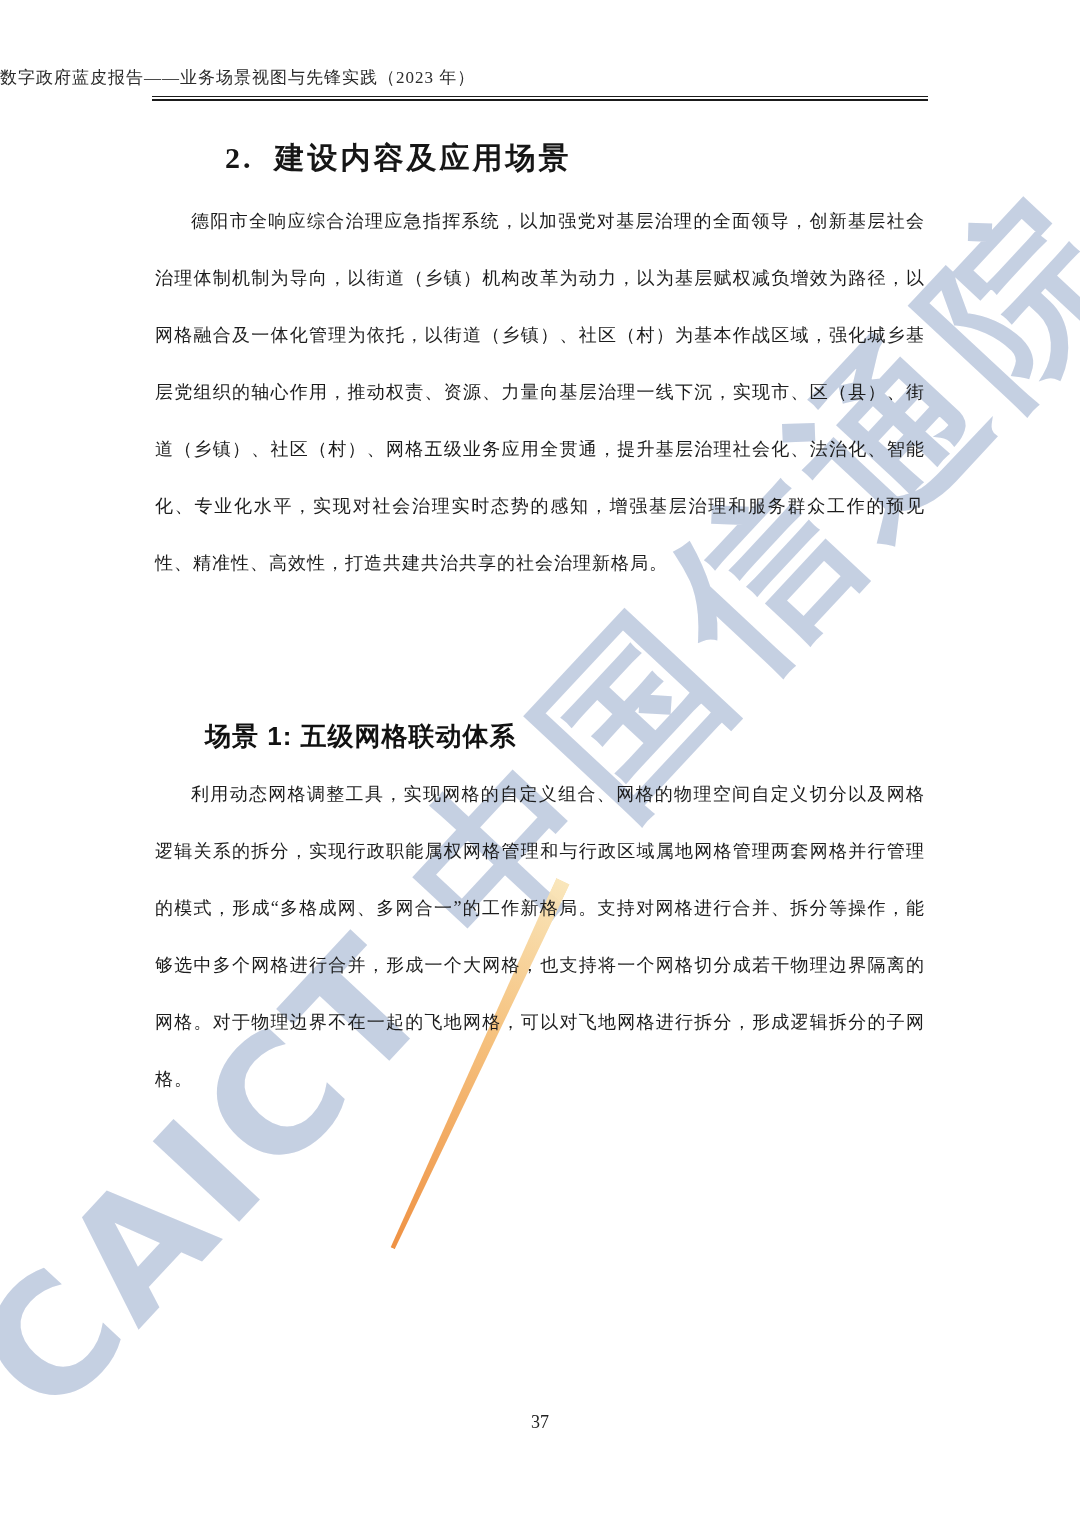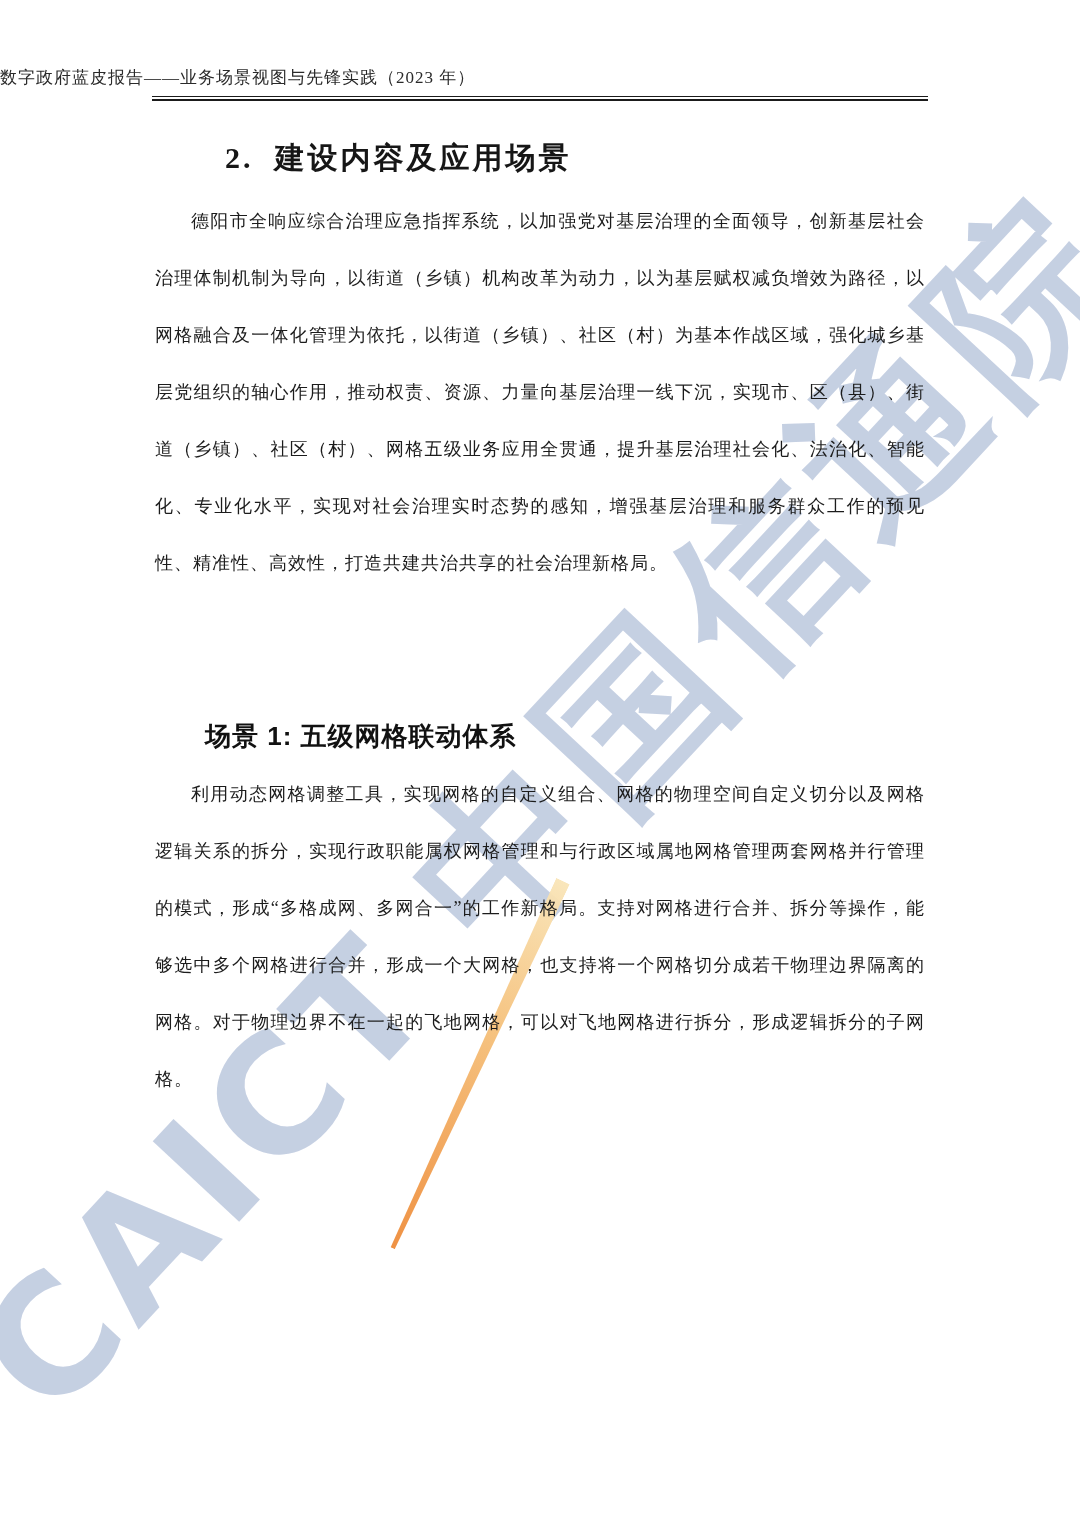--- a/index.html
+++ b/index.html
@@ -156,14 +156,15 @@
 
   <h1 class="section-heading">2.  建设内容及应用场景</h1>
 
   <p class="body-par par-1">德阳市全响应综合治理应急指挥系统，以加强党对基层治理的全面领导，创新基层社会治理体制机制为导向，以街道（乡镇）机构改革为动力，以为基层赋权减负增效为路径，以网格融合及一体化管理为依托，以街道（乡镇）、社区（村）为基本作战区域，强化城乡基层党组织的轴心作用，推动权责、资源、力量向基层治理一线下沉，实现市、区（县）、街道（乡镇）、社区（村）、网格五级业务应用全贯通，提升基层治理社会化、法治化、智能化、专业化水平，实现对社会治理实时态势的感知，增强基层治理和服务群众工作的预见性、精准性、高效性，打造共建共治共享的社会治理新格局。</p>
 
   <h2 class="scene-heading">场景 1:  五级网格联动体系</h2>
 
   <p class="body-par par-2">利用动态网格调整工具，实现网格的自定义组合、网格的物理空间自定义切分以及网格逻辑关系的拆分，实现行政职能属权网格管理和与行政区域属地网格管理两套网格并行管理的模式，形成“多格成网、多网合一”的工作新格局。支持对网格进行合并、拆分等操作，能够选中多个网格进行合并，形成一个大网格，也支持将一个网格切分成若干物理边界隔离的网格。对于物理边界不在一起的飞地网格，可以对飞地网格进行拆分，形成逻辑拆分的子网格。</p>
 
 
+  <div class="page-number">37</div>
 
 </div>
 
 </body></html>

